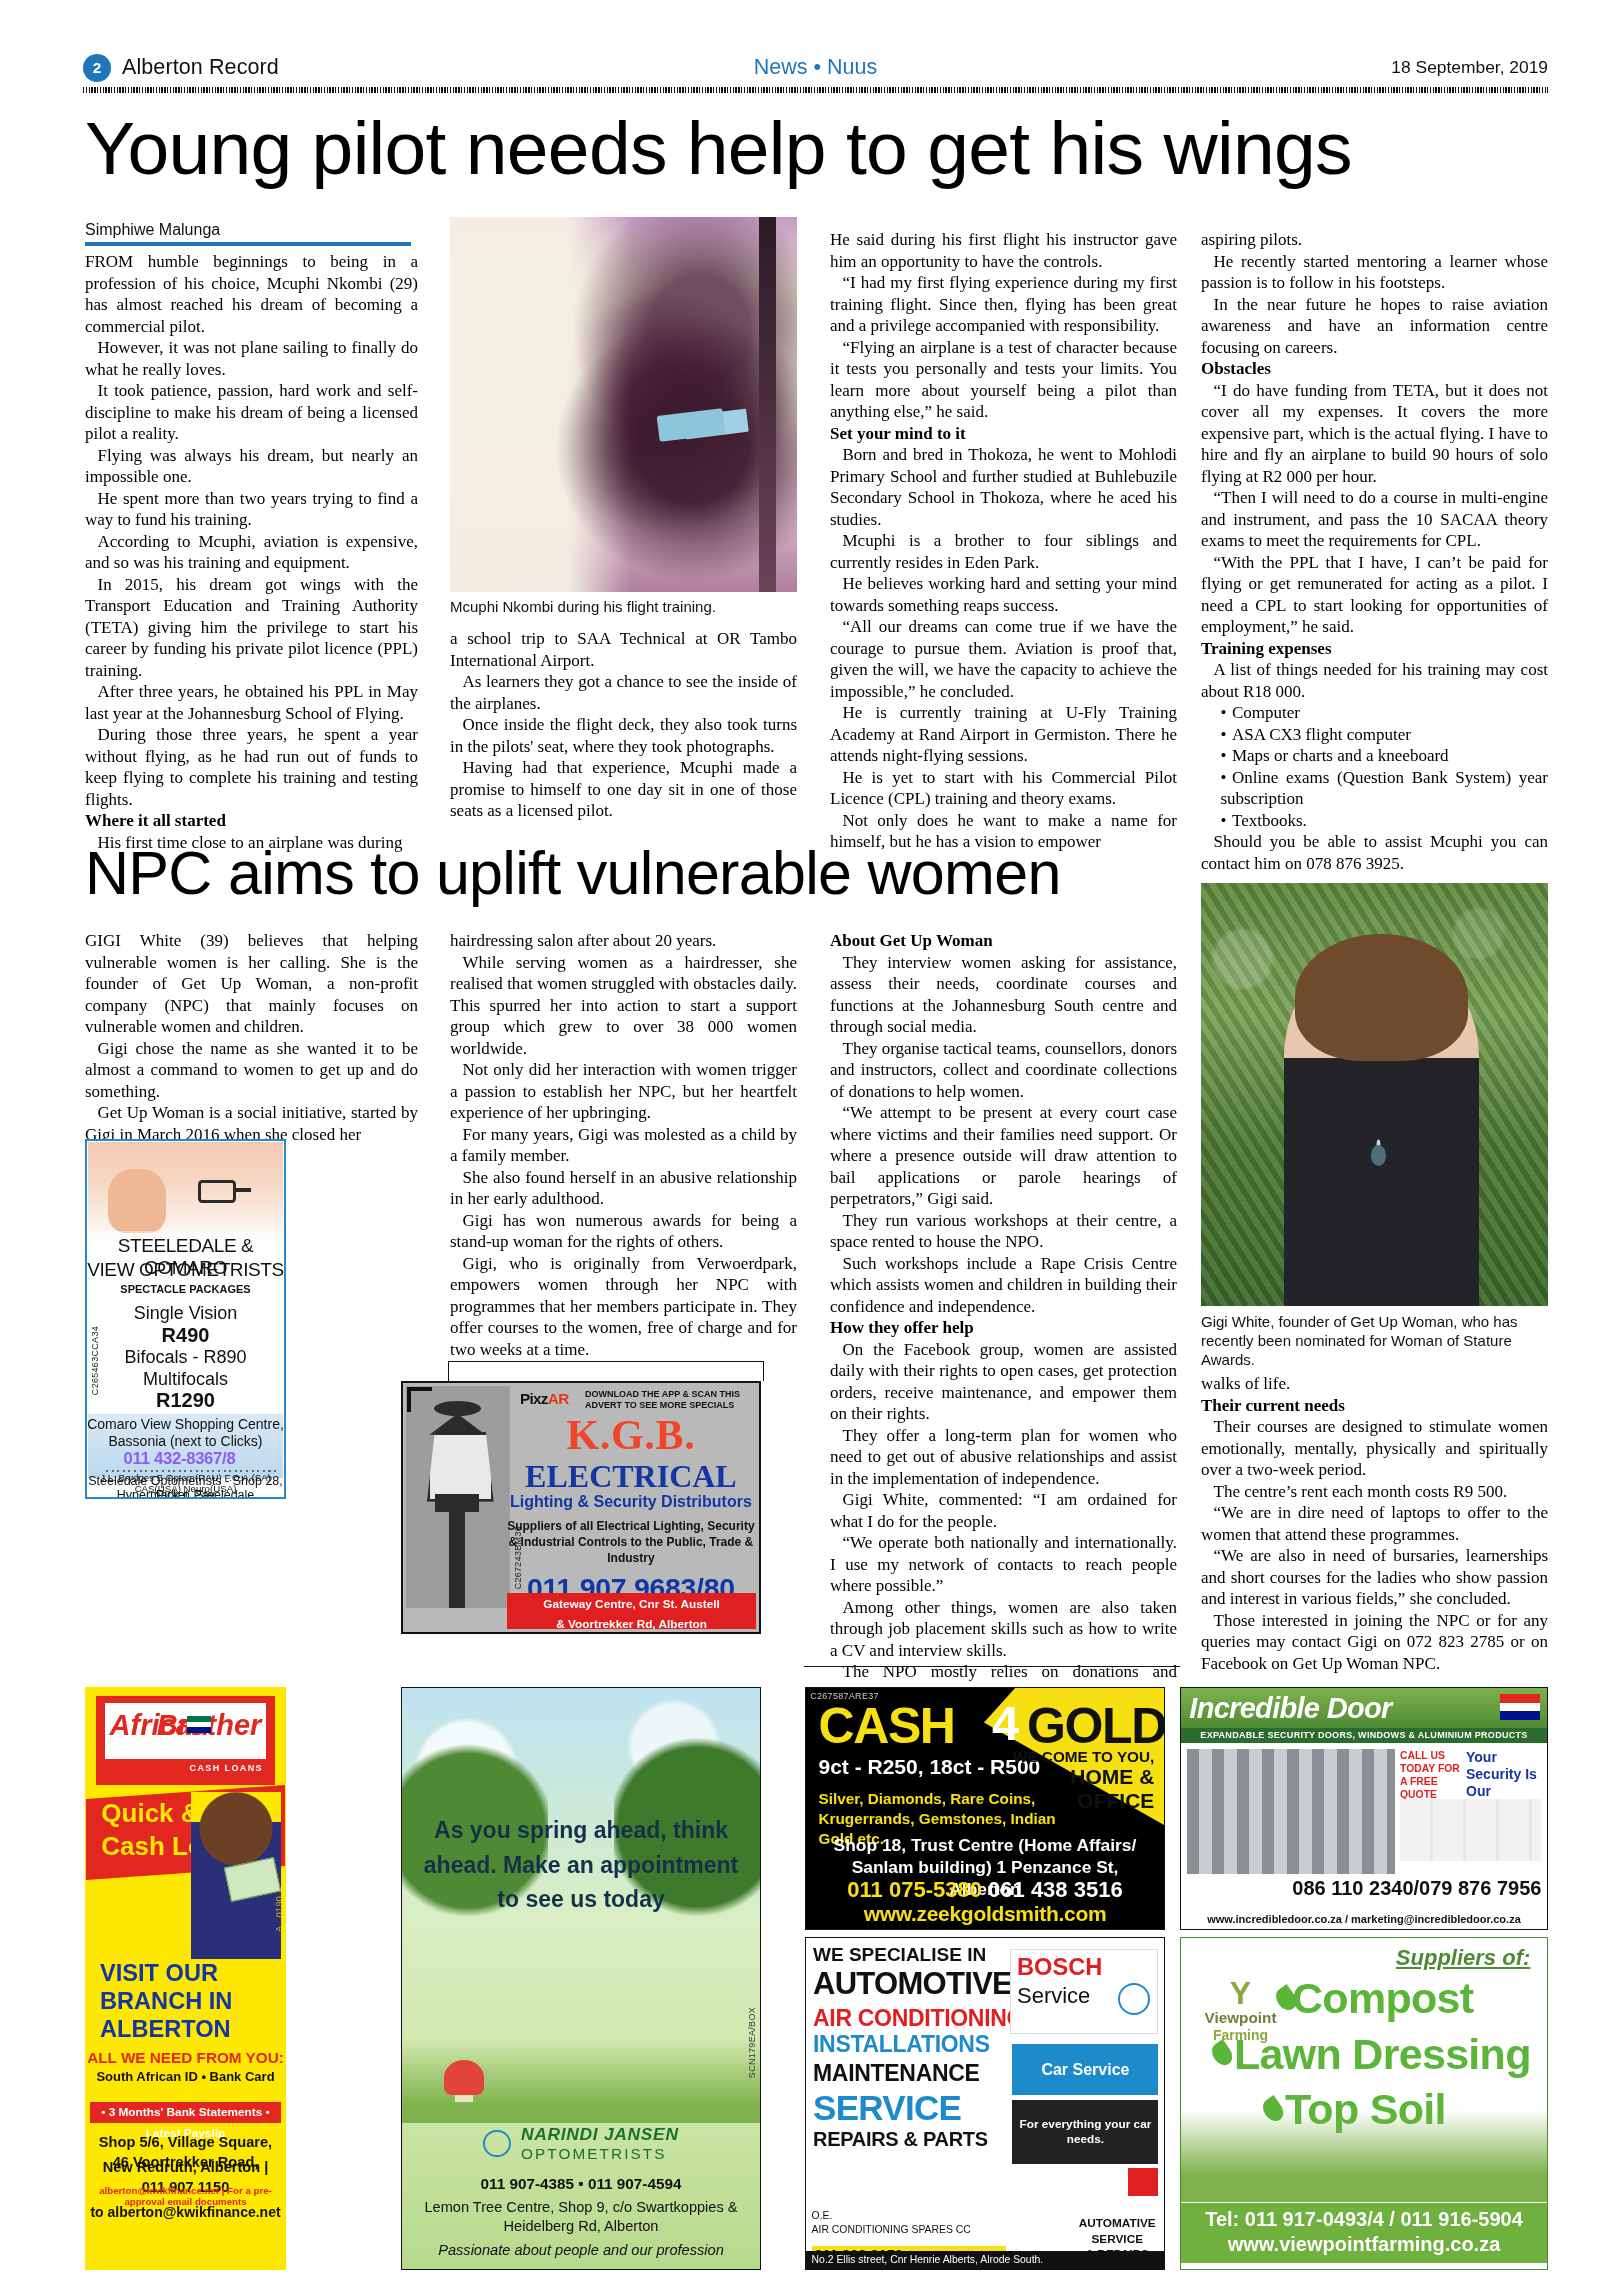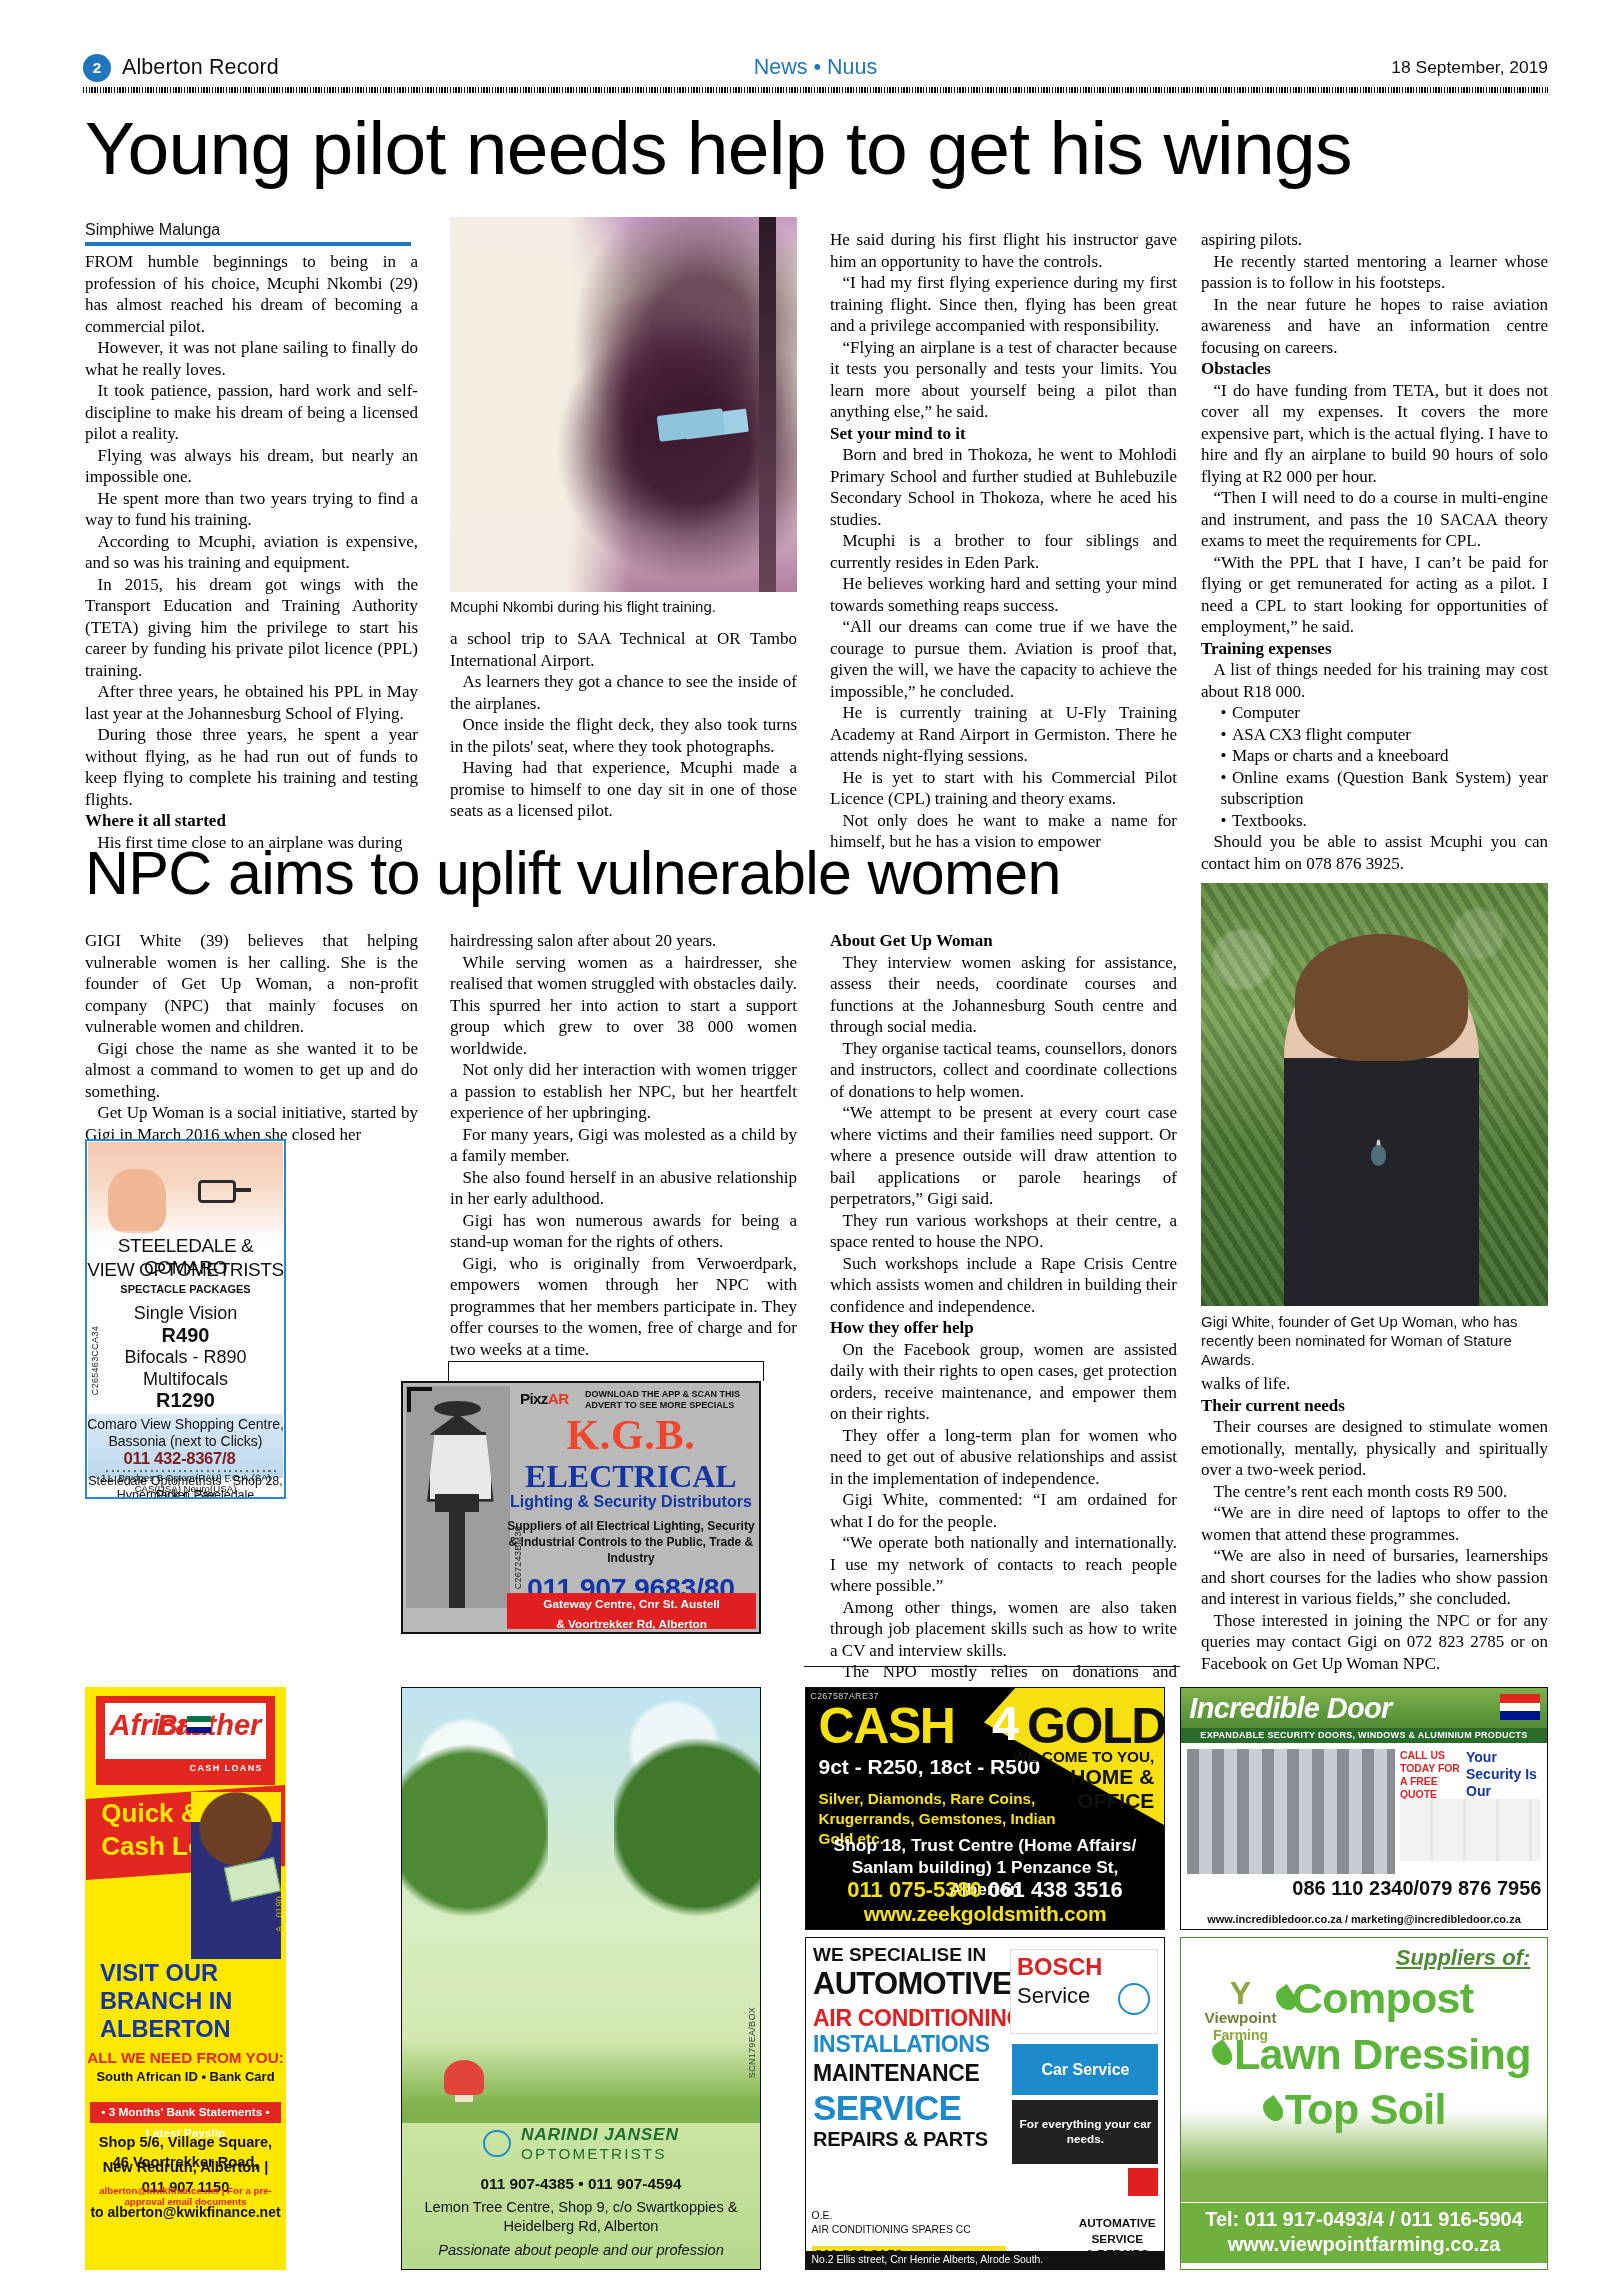--- a/index.html
+++ b/index.html
@@ -77,21 +77,21 @@
   #ad-opto .t2{position:absolute;left:0;right:0;top:118px;text-align:center;font-size:19px;letter-spacing:-0.4px;color:#111;}
   #ad-opto .t3{position:absolute;left:0;right:0;top:142px;text-align:center;font-size:11px;font-weight:800;color:#111;}
   #ad-opto .t4{position:absolute;left:0;right:0;top:162px;text-align:center;font-size:18px;color:#111;}
   #ad-opto .t5{position:absolute;left:0;right:0;top:183px;text-align:center;font-size:20px;font-weight:800;color:#111;}
   #ad-opto .t6{position:absolute;left:0;right:0;top:206px;text-align:center;font-size:18px;color:#111;}
   #ad-opto .t7{position:absolute;left:0;right:0;top:228px;text-align:center;font-size:18px;color:#111;}
   #ad-opto .t8{position:absolute;left:0;right:0;top:248px;text-align:center;font-size:20px;font-weight:800;color:#111;}
   #ad-opto .blueband{position:absolute;left:1.4px;top:273px;right:1.4px;height:64px;background:linear-gradient(180deg,#dbe9f5,#bcd8ee);}
   #ad-opto .a1{position:absolute;left:0;right:0;top:275px;text-align:center;font-size:14px;color:#111;}
   #ad-opto .a2{position:absolute;left:0;right:0;top:292px;text-align:center;font-size:14px;color:#111;}
-  #ad-opto .a3{position:absolute;left:0;right:12px;top:308px;text-align:center;font-size:16.7px;font-weight:800;color:#7f1d1d;letter-spacing:-0.3px;}
+  #ad-opto .a3{position:absolute;left:0;right:12px;top:308px;text-align:center;font-size:16.7px;font-weight:800;color:#8b5cf6;letter-spacing:-0.3px;}
   #ad-opto .dots{position:absolute;left:19.4px;right:8.3px;top:329px;height:2.1px;
      background:repeating-linear-gradient(to right,#666 0 2.1px,transparent 2.1px 5.6px);}
   #ad-opto .b1{position:absolute;left:0;right:0;top:333px;text-align:center;font-size:12.5px;color:#111;}
   #ad-opto .b2{position:absolute;left:0;right:0;top:347px;text-align:center;font-size:12.5px;color:#111;}
   #ad-opto .b4{position:absolute;left:0;right:0;bottom:2.8px;text-align:center;font-size:9.7px;color:#111;}
 
   
   #ad-kgb{left:401px;top:1381px;width:360px;height:253px;border:2.1px solid #111;background:#b9b9b9;}
   #ad-kgb .lamp{position:absolute;left:2.8px;top:2.8px;width:104px;height:222px;background:#9d9d9d;}
   #ad-kgb .lamp .head{position:absolute;left:28px;top:15.3px;width:47px;height:15.3px;background:#2b2b2b;border-radius:50%;}
@@ -441,20 +441,21 @@
     <div class="addr" style="top:469px;">New Redruth, Alberton | 011 907 1150</div>
     <div class="mail">alberton@kwikfinance.net | For a pre-approval email documents</div>
     <div class="mail2">to alberton@kwikfinance.net</div>
     <div class="adcode vert sidecode">A...0190</div>
   </div>
 
   <div class="ad" id="ad-spring">
     <div class="sky"></div>
     <div class="bush"></div>
     <div class="bush2"></div>
+    <div class="msg">As you spring ahead, think ahead. Make an appointment to see us today</div>
     <div class="grass"></div>
     <div class="mush"></div>
     <div class="logo">
       <span class="eye"></span>
       <span class="nm">
         <span class="n1">NARINDI JANSEN</span><br>
         <span class="n2">OPTOMETRISTS</span>
       </span>
     </div>
     <div class="ph">011 907-4385 • 011 907-4594</div>

